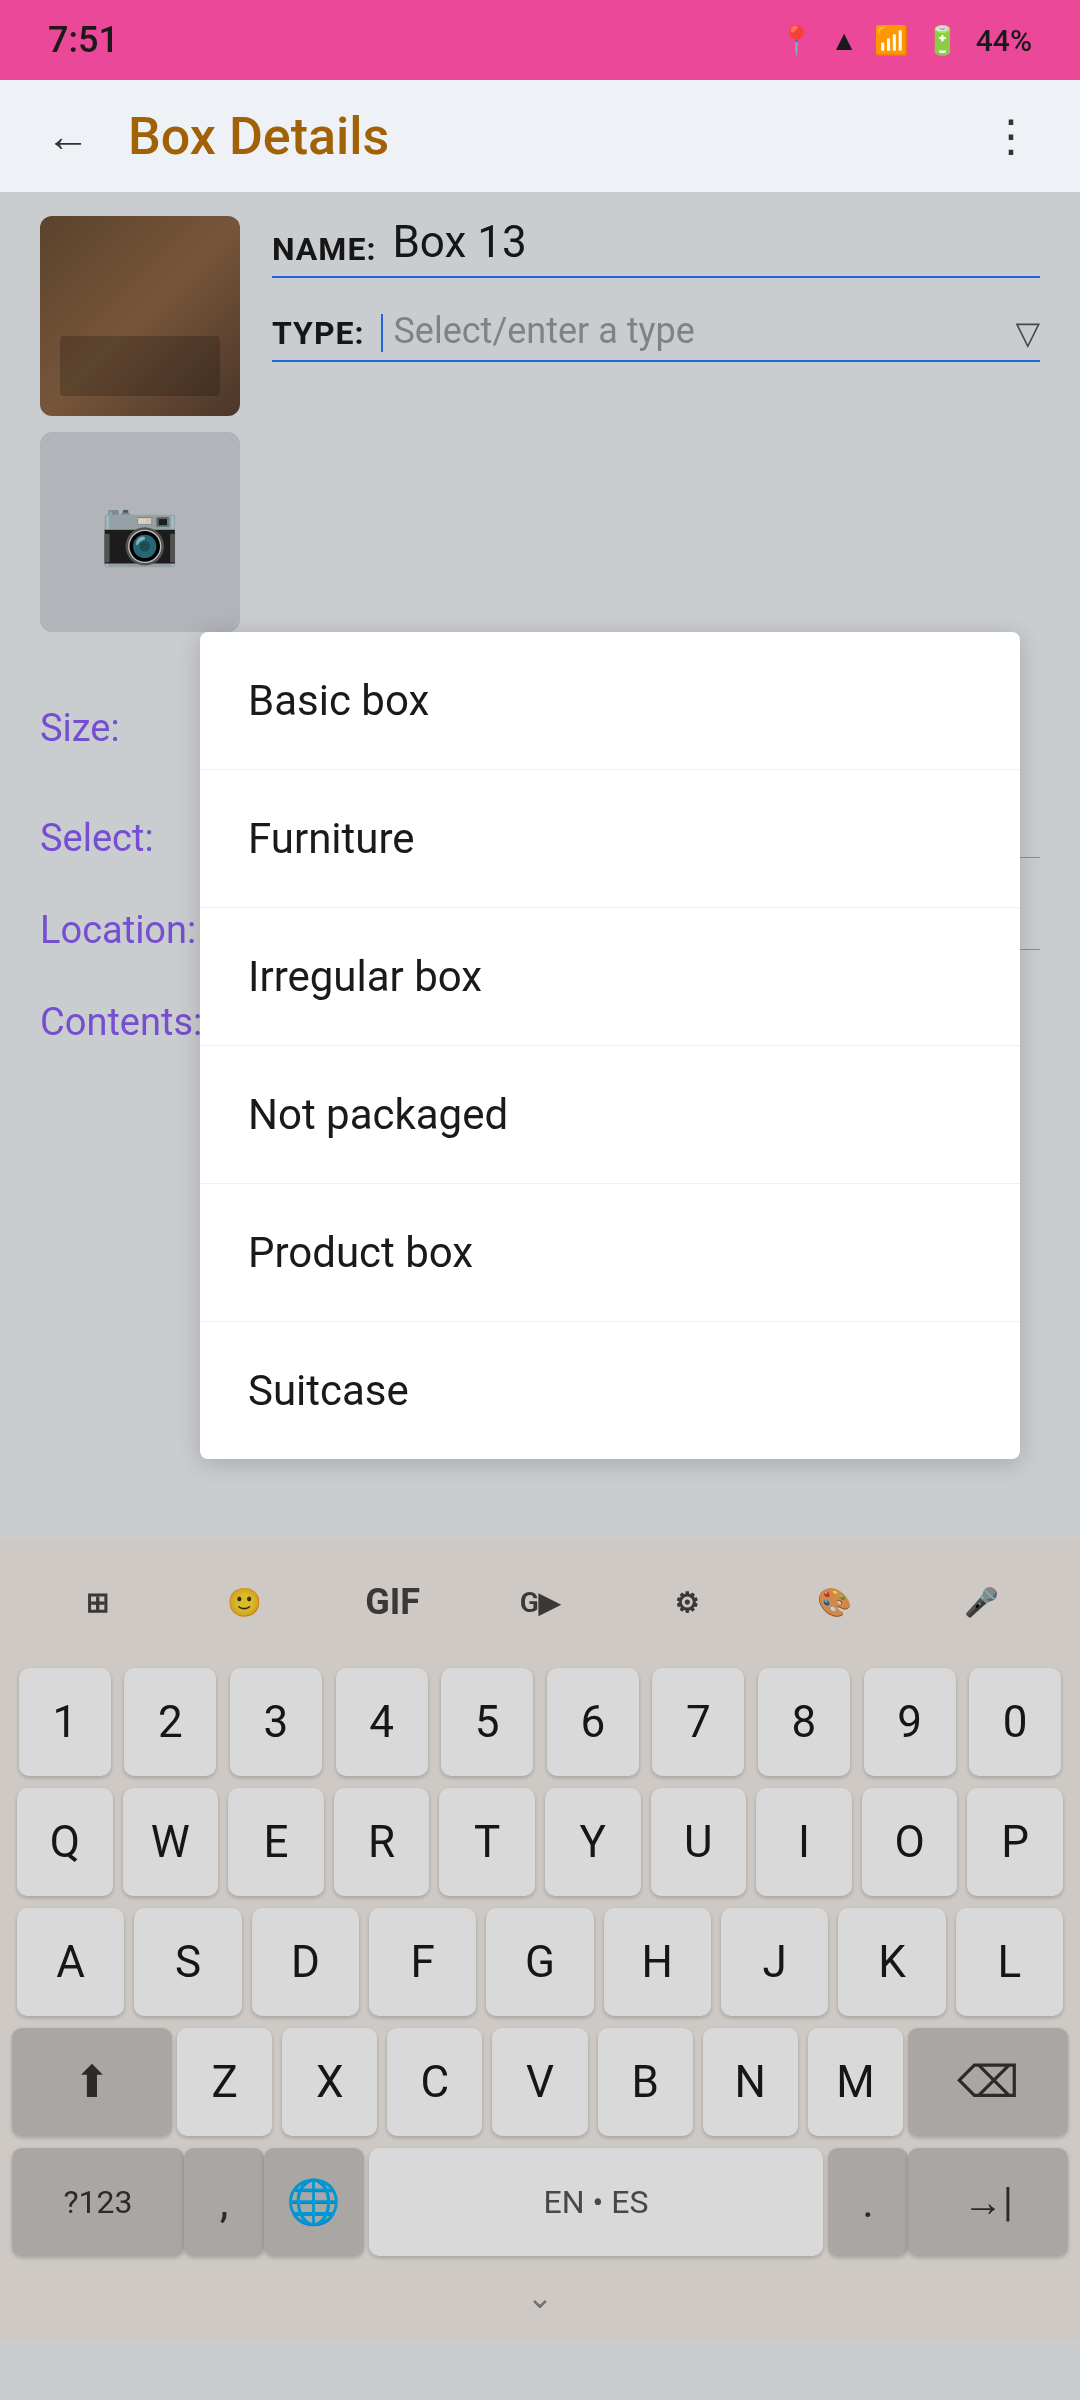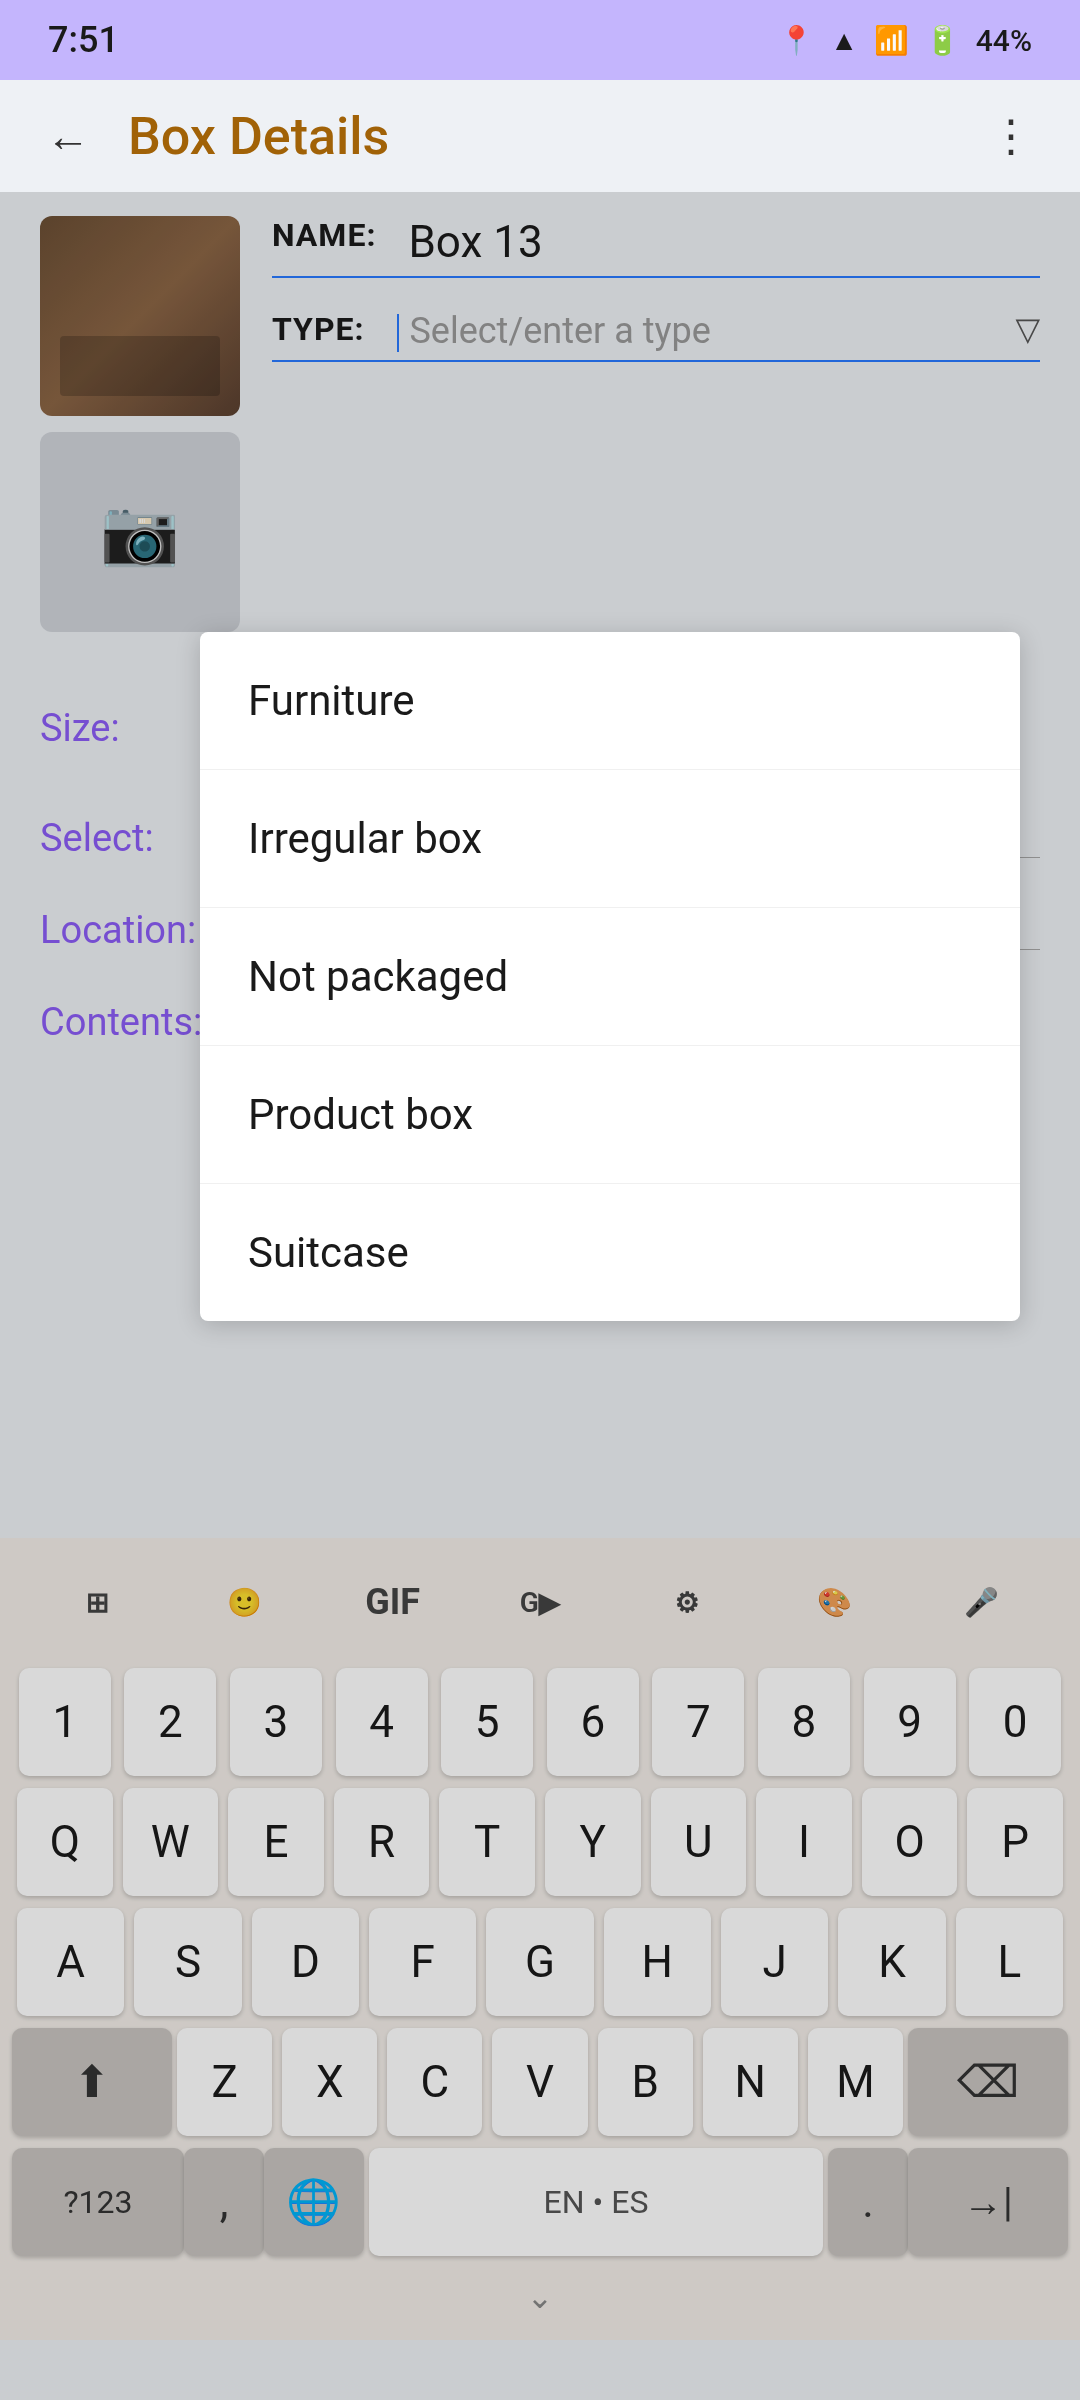--- a/index.html
+++ b/index.html
@@ -8,21 +8,21 @@
       width: 1080px;
       height: 2400px;
       background: #eef1f5;
       font-family: 'Roboto', Arial, sans-serif;
       overflow: hidden;
     }
 
     
     .status-bar {
       height: 80px;
-      background: #c4b5fd;
+      background: #ec4899;
       display: flex;
       align-items: center;
       justify-content: space-between;
       padding: 0 48px;
     }
     .status-time {
       font-size: 36px;
       font-weight: 500;
       color: #1a1a1a;
     }
@@ -95,22 +95,22 @@
       cursor: pointer;
     }
     .box-fields {
       flex: 1;
       display: flex;
       flex-direction: column;
       gap: 32px;
     }
     .field-row {
       display: flex;
-      align-items: flex-start;
-      gap: 32px;
+      align-items: flex-end;
+      gap: 16px;
       border-bottom: 2px solid #2979ff;
       padding-bottom: 8px;
     }
     .field-label {
       font-size: 32px;
       font-weight: 700;
       color: #1a1a1a;
       letter-spacing: 1px;
       white-space: nowrap;
     }
@@ -384,20 +384,21 @@
       <div class="form-row">
         <span class="form-row-label">Contents:</span>
       </div>
 
     </div>
   </div>
 
   <div class="dropdown-overlay"></div>
 
   <div class="dropdown-menu">
+    <div class="dropdown-item">Basic box</div>
     <div class="dropdown-item">Furniture</div>
     <div class="dropdown-item">Irregular box</div>
     <div class="dropdown-item">Not packaged</div>
     <div class="dropdown-item">Product box</div>
     <div class="dropdown-item">Suitcase</div>
   </div>
 
   <div class="keyboard-area">
 
     <div class="keyboard-toolbar">

